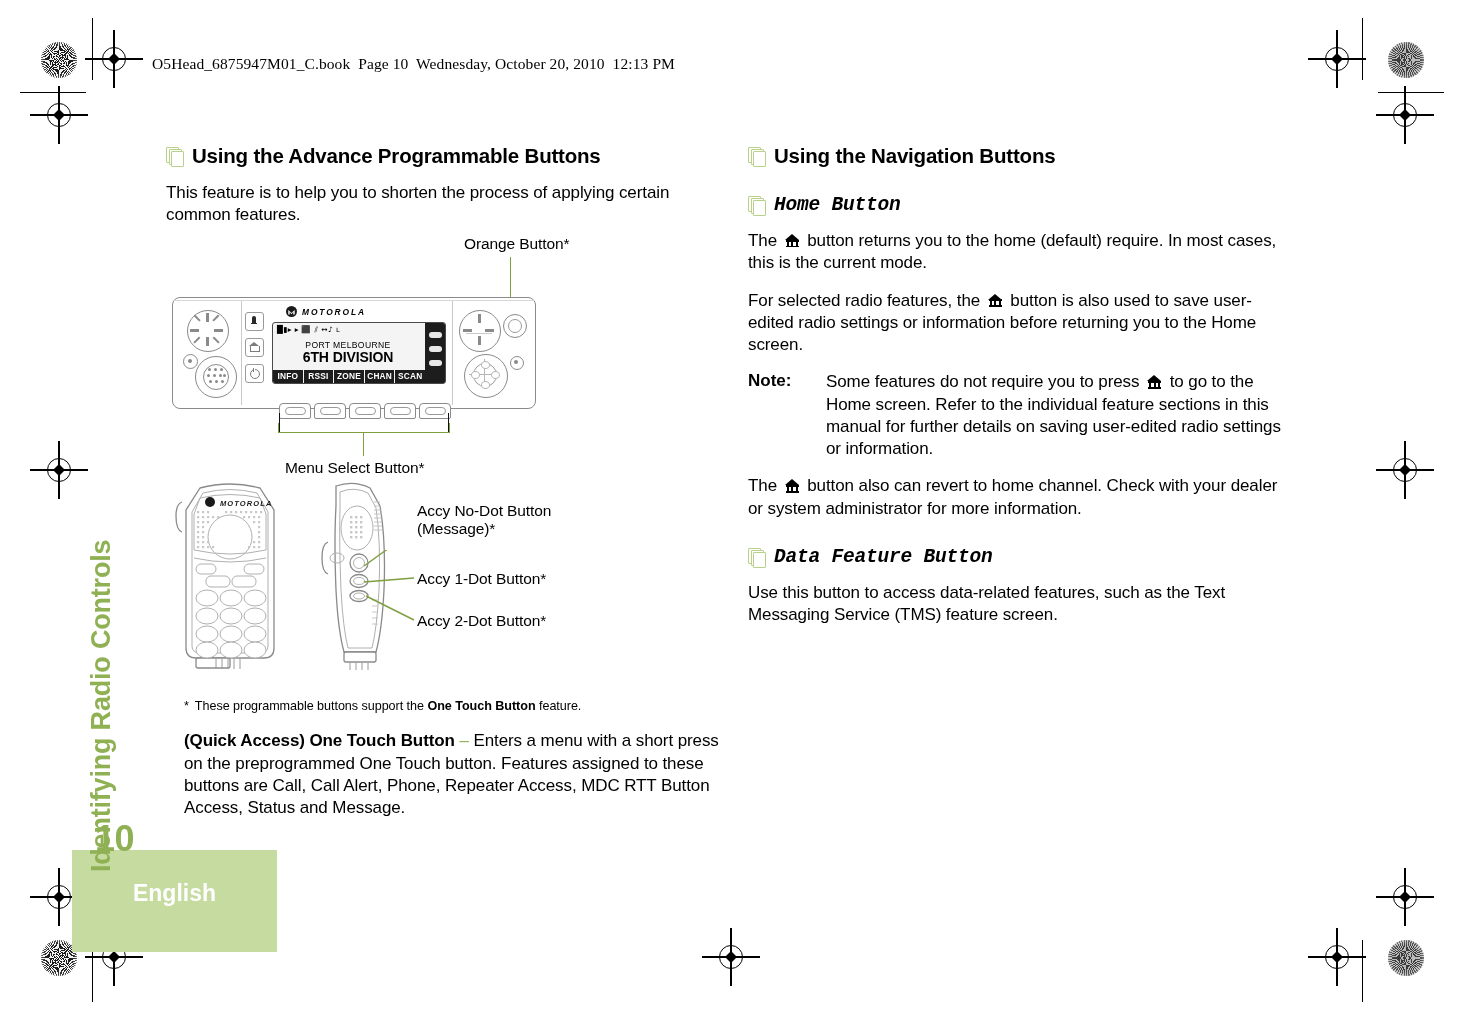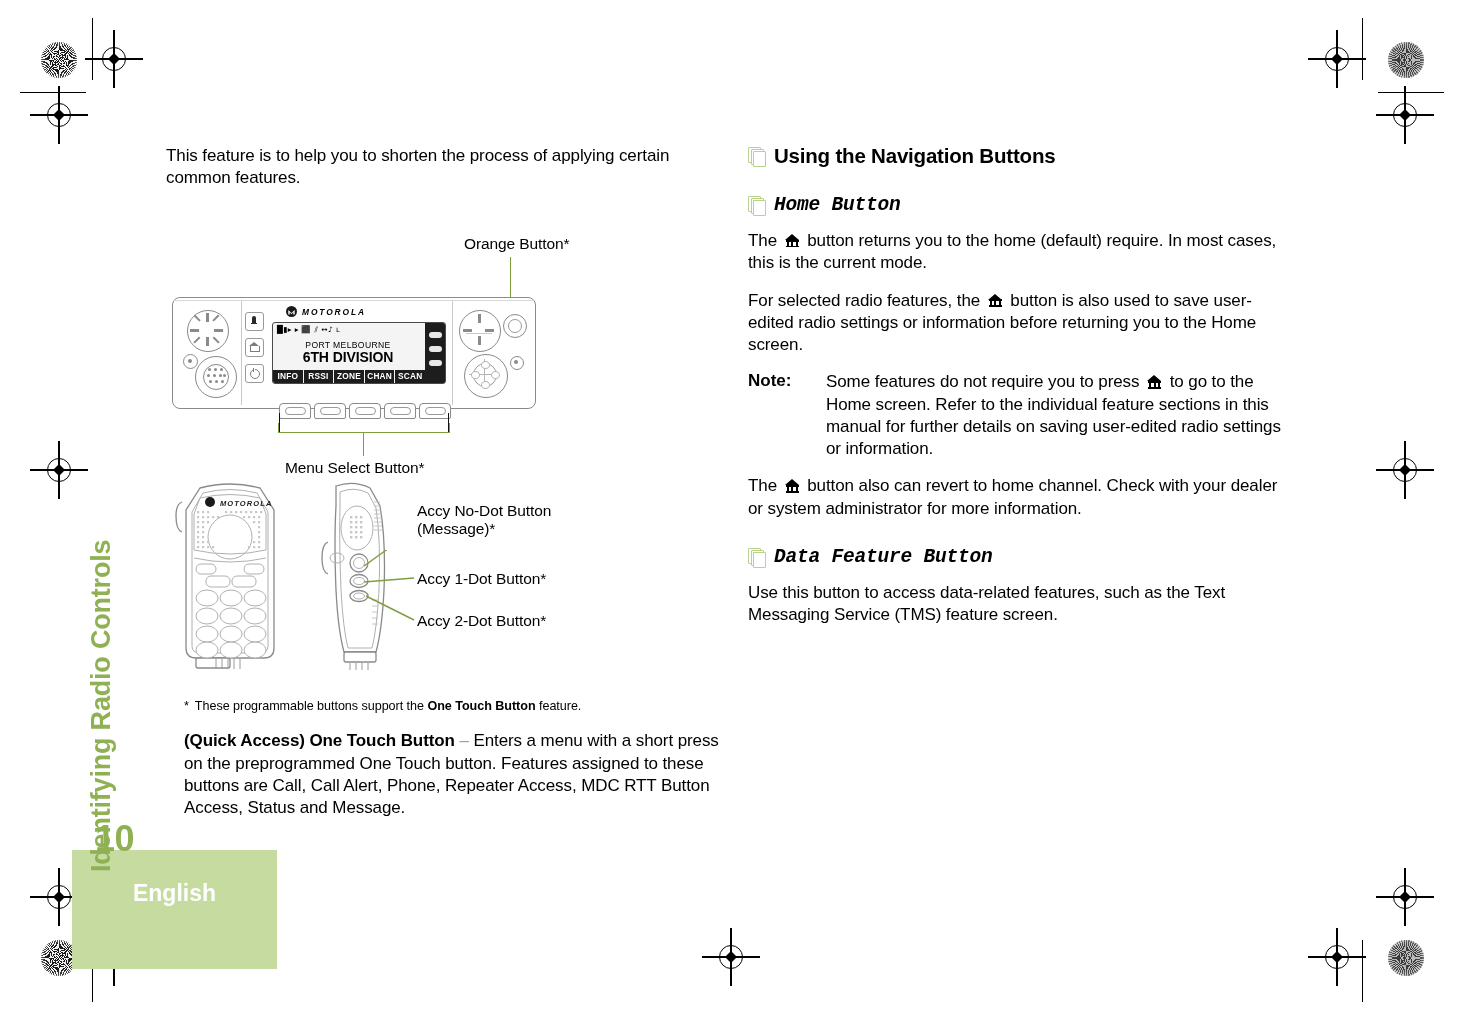--- a/index.html
+++ b/index.html
@@ -33,21 +33,21 @@
 
   
   .bookheader{
     position:absolute;left:152px;top:55px;
     font-family:"Liberation Serif", serif;
     font-size:15.5px;letter-spacing:.1px;white-space:pre;
   }
 
   
   .sidetab{
-    position:absolute;left:72px;top:850px;width:205px;height:119px;
+    position:absolute;left:72px;top:850px;width:205px;height:102px;
     background:#c5dba0;
   }
   .sidetab-label{
     position:absolute;left:0;top:30px;width:205px;text-align:center;
     color:#ffffff;font-size:23px;font-weight:bold;
   }
   .chapter-vert{
     position:absolute;
     left:86px;
     top:402px;
@@ -234,31 +234,40 @@
       <div class="hx"></div>
       <div class="vy"></div>
   </div>
   <div class="reg" style="left:1322px;top:942px;">
     <div class="ring"></div>
       <div class="dia"></div>
       <div class="hx"></div>
       <div class="vy"></div>
   </div>
 
+  <div class="bookheader">O5Head_6875947M01_C.book  Page 10  Wednesday, October 20, 2010  12:13 PM</div>
 
   <div class="sidetab">
     <div class="sidetab-label">English</div>
   </div>
   <div class="chapter-vert">
     <div class="chapter-inner">Identifying Radio Controls</div>
   </div>
   <div class="pagenum">10</div>
 
   <div class="col left">
 
+    <div class="h1row">
+      <span class="bookicon">
+          <i></i>
+          <i></i>
+          <i></i>
+        </span>
+      <span class="h1text">Using the Advance Programmable Buttons</span>
+    </div>
 
     <p>This feature is to help you to shorten the process of applying certain common features.</p>
 
     <div class="fig1">
 
       <div class="callout-txt" style="left:298px;top:0px;">Orange Button*</div>
       <div class="callout-line v" style="left:344px;top:22px;height:53px;"></div>
 
       <div class="radio">
         <div class="midline"></div>

